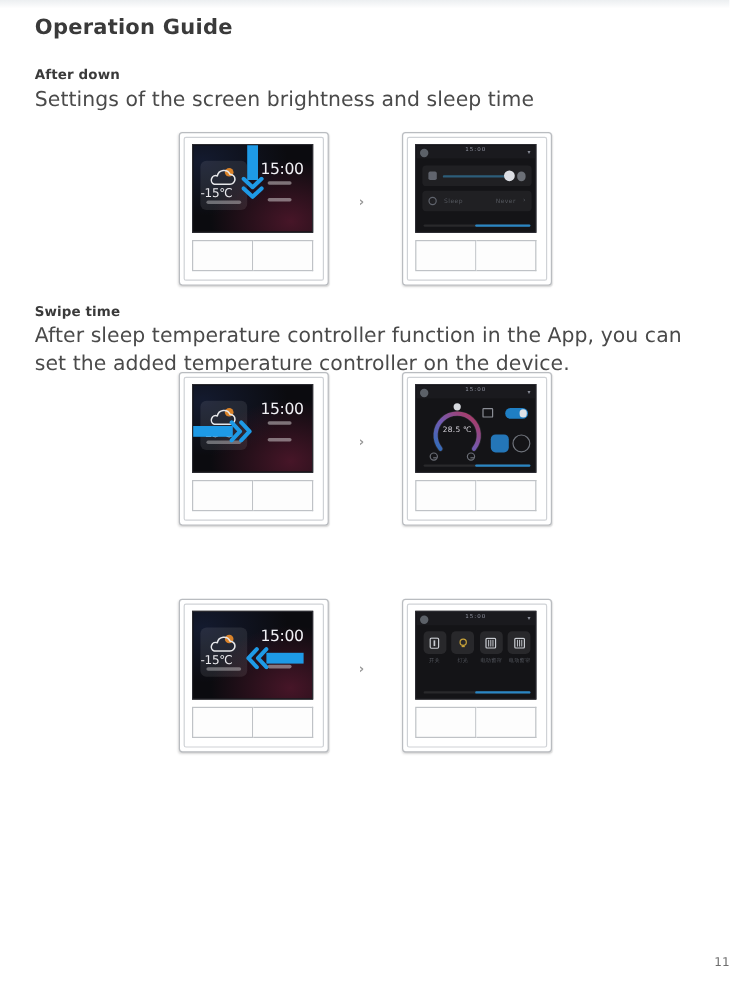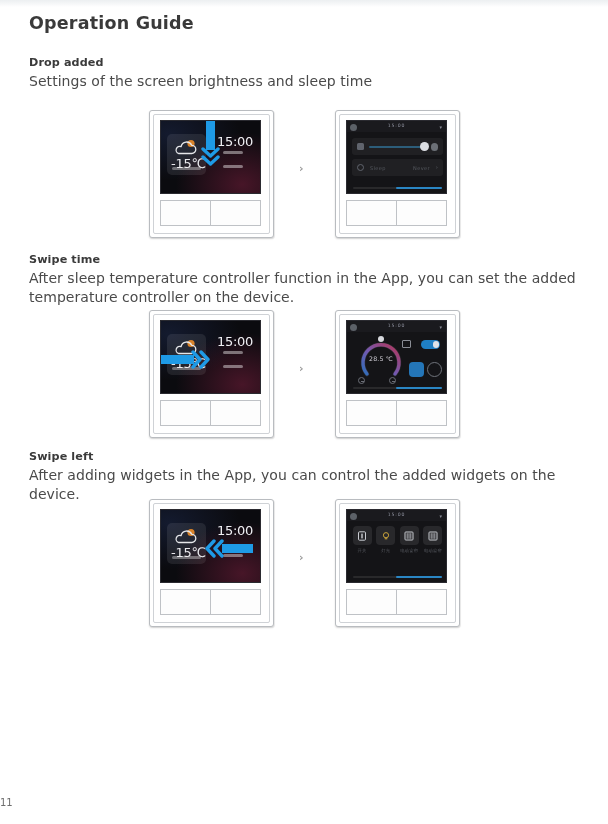--- a/index.html
+++ b/index.html
@@ -21,21 +21,21 @@
     font-size: 17.5px; font-weight: bold; color: #3a3a3a;
     letter-spacing: .2px;
   }
 
   .section { position: absolute; left: 29px; width: 552px; }
   .sec-head {
     font-size: 11.2px; font-weight: bold; color: #3a3a3a;
     letter-spacing: .1px; margin-bottom: 3px;
   }
   .sec-body {
-    font-size: 14px; color: #4a4a4a; line-height: 1.38;
+    font-size: 17px; color: #4a4a4a; line-height: 1.38;
     letter-spacing: .05px;
   }
 
   
   .devrow { position: absolute; left: 0; width: 608px; height: 128px; }
   .device {
     position: absolute; width: 125px; height: 128px;
   }
   .device.left  { left: 149px; }
   .device.right { left: 335px; }
@@ -78,22 +78,22 @@
       radial-gradient(ellipse at 82% 88%, rgba(120,30,60,.55) 0%, rgba(12,12,16,0) 58%),
       radial-gradient(ellipse at 8% 18%, rgba(30,45,85,.45) 0%, rgba(12,12,16,0) 55%),
       #0b0b0f;
   }
   .wx-tile {
     position: absolute; left: 6px; top: 13px; width: 39px; height: 41px;
     background: rgba(255,255,255,.085); border-radius: 5px;
   }
   .wx-ico { position: absolute; left: 6px; top: 4px; width: 27px; height: 18px; }
   .wx-temp {
-    position: absolute; left: 0; top: 22px; width: 39px; text-align: right;
-    color: #e8e8ec; font-size: 13px; letter-spacing: -.2px;
+    position: absolute; left: 0; top: 22px; width: 39px; text-align: left;
+    color: #e8e8ec; font-size: 10px; letter-spacing: -.2px;
   }
   .wx-bar {
     position: absolute; left: 5px; top: 33px; width: 29px; height: 3px;
     background: rgba(255,255,255,.35); border-radius: 2px;
   }
   .clock {
     position: absolute; right: 7px; top: 13px;
     color: #f0f0f4; font-size: 13px; letter-spacing: -.3px;
   }
   .cl-bar1 {
@@ -236,34 +236,34 @@
     background: rgba(255,255,255,.085);
     display: flex; align-items: center; justify-content: center;
   }
   .wg-lbl {
     margin-top: 2.5px; color: #54575e; font-size: 4.3px;
     letter-spacing: .2px; white-space: nowrap;
   }
 
   .pagenum {
     position: absolute; left: 0; top: 797px; width: 608px;
-    text-align: left; color: #6e6e6e; font-size: 10px;
+    text-align: right; color: #6e6e6e; font-size: 10px;
   }
 </style>
 </head>
 <body>
 
 <div class="page">
 
   <div class="top-edge"></div>
 
   <div class="title">Operation Guide</div>
 
   <div class="section" style="top:56px;">
-    <div class="sec-head">Drop added</div>
+    <div class="sec-head">After down</div>
     <div class="sec-body">Settings of the screen brightness and sleep time</div>
   </div>
 
   <div class="devrow" style="top:110px;">
 
     <div class="device left">
       <div class="dev-outer"></div>
       <div class="dev-inner"></div>
       <div class="screen">
         <div class="home">
@@ -406,24 +406,20 @@
           </div>
         </div>
       </div>
       <div class="rockers">
         <div class="rocker"></div>
         <div class="rocker"></div>
       </div>
     </div>
   </div>
 
-  <div class="section" style="top:450px;">
-    <div class="sec-head">Swipe left</div>
-    <div class="sec-body">After adding widgets in the App, you can control the added widgets on the device.</div>
-  </div>
 
   <div class="devrow" style="top:499px;">
 
     <div class="device left">
       <div class="dev-outer"></div>
       <div class="dev-inner"></div>
       <div class="screen">
         <div class="home">
           <div class="wx-tile">
             <svg class="wx-ico" viewBox="0 0 27 18">

